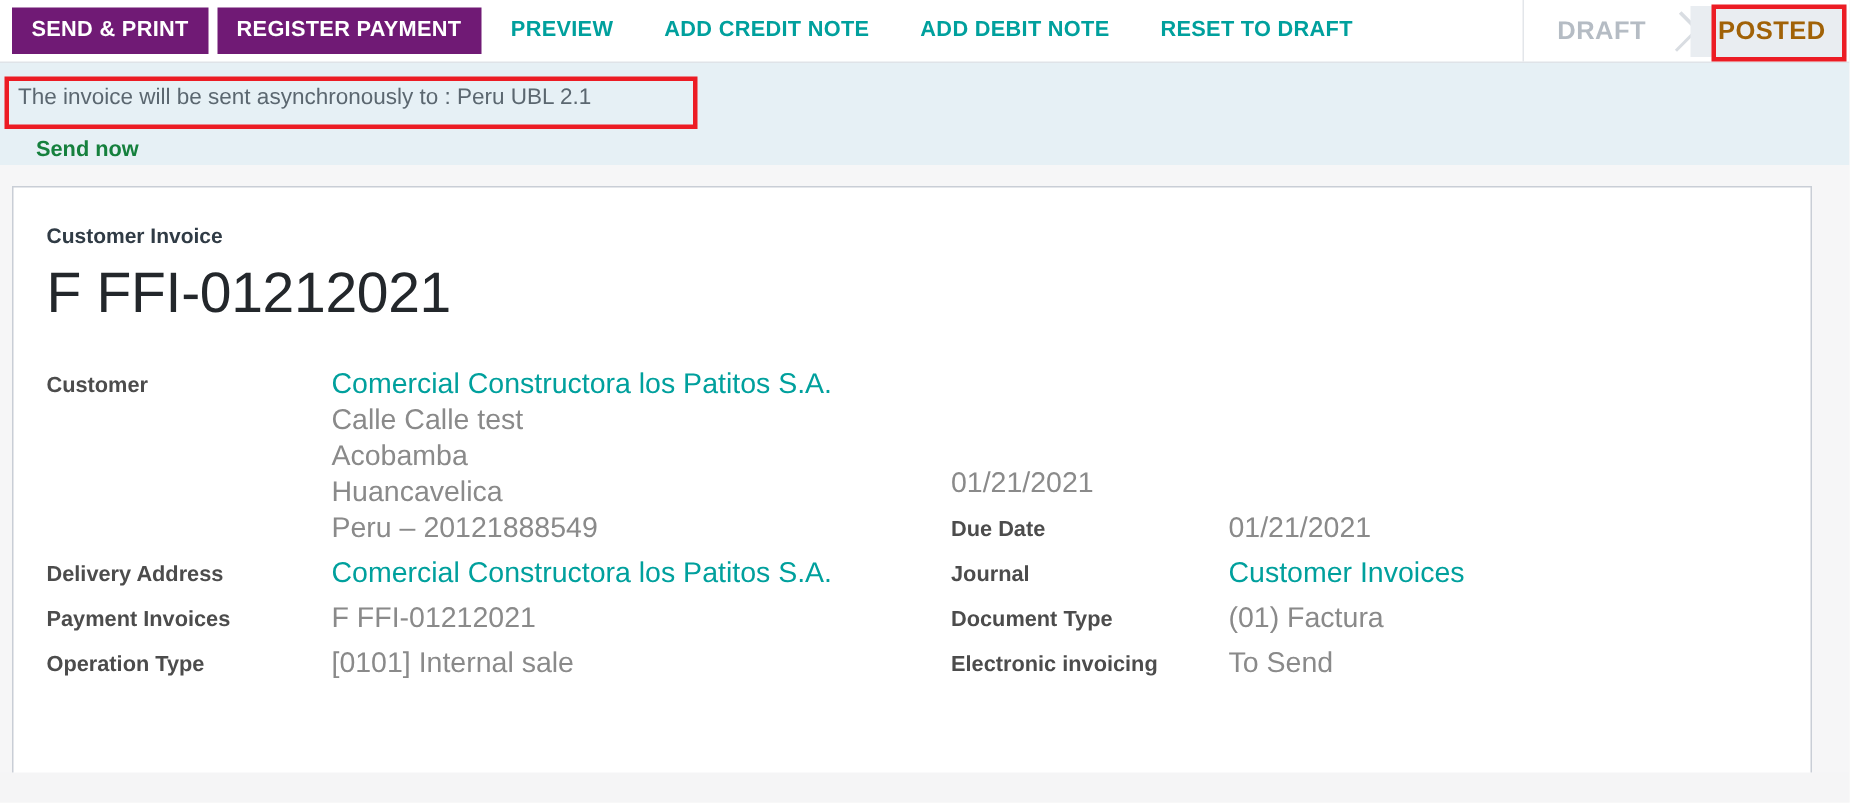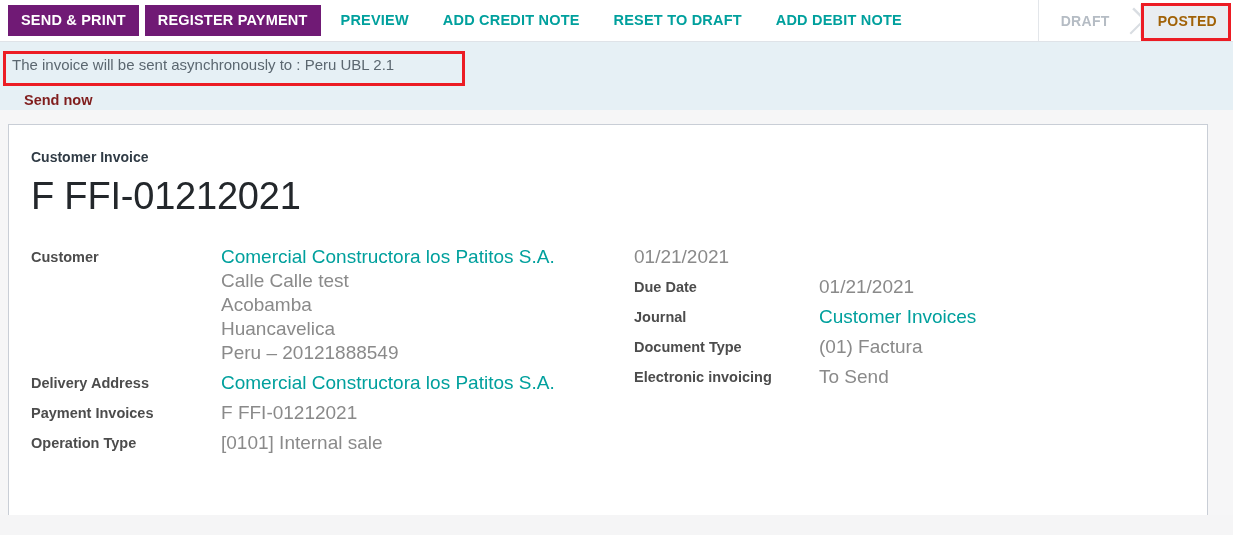--- a/index.html
+++ b/index.html
@@ -57,21 +57,21 @@
     padding-left: 4px;
     padding-right: 2px;
     position: relative;
   }
   .status-step {
     position: relative;
     display: flex;
     align-items: center;
     height: 34px;
     padding: 0 14px 0 18px;
-    font-size: 14px;
+    font-size: 17px;
     font-weight: bold;
     letter-spacing: .3px;
     text-transform: uppercase;
     color: #b5bcc4;
     background: transparent;
     cursor: pointer;
     white-space: nowrap;
   }
   .status-step.active {
     color: #a16207;
@@ -123,21 +123,21 @@
     top: 9px;
     width: 462px;
     height: 35px;
     border: 3px solid #ec1c24;
     pointer-events: none;
   }
   .send-now {
     display: inline-block;
     margin-left: 24px;
     margin-top: 16px;
-    color: #7f1d1d;
+    color: #15803d;
     font-size: 14.5px;
     font-weight: bold;
     text-decoration: none;
     cursor: pointer;
   }
 
   
   .sheet-wrap {
     background: #f6f6f7;
     height: calc(535px - 42px - 88px);
@@ -159,21 +159,21 @@
   }
   .sheet-title {
     font-size: 38px;
     font-weight: normal;
     color: #23272b;
     margin: 8px 0 26px 0;
     letter-spacing: -0.2px;
     line-height: 46px;
   }
 
-  .cols { display: flex; }
+  .cols { display: flex; align-items: flex-end; }
   .col { width: 50%; }
   .col-right { padding-left: 22px; }
 
   .frow { display: flex; margin-bottom: 6px; line-height: 24px; }
   .flabel {
     flex: 0 0 190px;
     font-size: 14.5px;
     font-weight: bold;
     color: #4c4c4c;
   }
@@ -191,22 +191,22 @@
 </style>
 </head>
 <body>
 
 <div class="control-panel">
   <div class="btn-group">
     <button class="btn">SEND &amp; PRINT</button>
     <button class="btn">REGISTER PAYMENT</button>
     <button class="btn btn-link">PREVIEW</button>
     <button class="btn btn-link">ADD CREDIT NOTE</button>
+    <button class="btn btn-link">ADD DEBIT NOTE</button>
     <button class="btn btn-link">RESET TO DRAFT</button>
-    <button class="btn btn-link">ADD DEBIT NOTE</button>
   </div>
 
   <div class="spacer"></div>
 
   <div class="statusbar">
     <div class="status-step">DRAFT</div>
     <div class="status-arrow"></div>
     <div class="status-step active">POSTED</div>
   </div>
 

